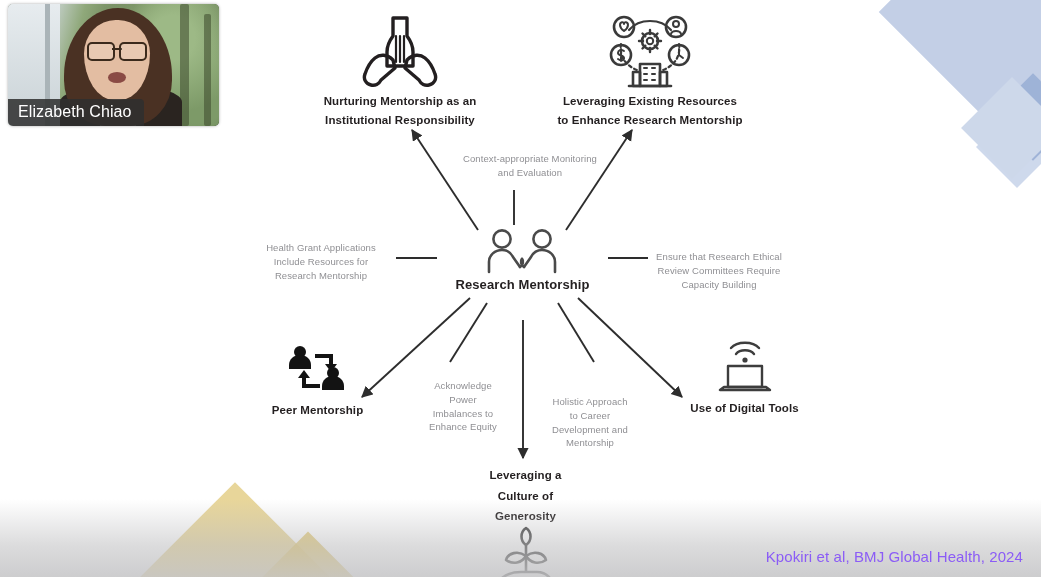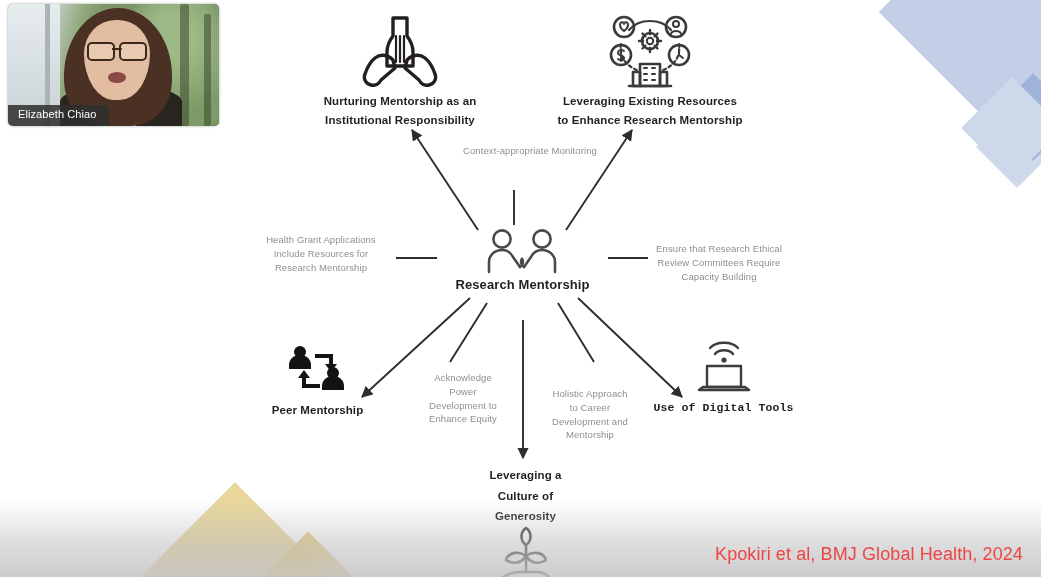--- a/index.html
+++ b/index.html
@@ -150,21 +150,21 @@
     left: 92px; bottom: 0; width: 36px; height: 28px;
     background: #cfd5d8;
     border-radius: 40% 40% 0 0;
   }
   #cam-name {
     position: absolute;
     left: 0; bottom: 0;
     padding: 3px 12px 4px 10px;
     background: rgba(47,47,47,.86);
     color: #ffffff;
-    font-size: 11px;
+    font-size: 16px;
     letter-spacing: .1px;
     line-height: 1.25;
     white-space: nowrap;
     border-top-right-radius: 4px;
   }
 
   
   #diagram {
     position: absolute;
     inset: 0;
@@ -183,56 +183,57 @@
     letter-spacing: .1px;
     white-space: nowrap;
   }
   .edge-label {
     position: absolute;
     text-align: center;
     color: #8f8f93;
     font-size: 9.5px;
     line-height: 1.45;
     letter-spacing: .1px;
+    margin-top: 8px;
   }
 
   .icon-wrap {
     display: flex;
     align-items: flex-end;
     justify-content: center;
   }
 
   
   #node-institutional { left: 297px; top: 8px;  width: 206px; }
   #node-leveraging    { left: 540px; top: 8px;  width: 220px; }
   #node-center        { left: 430px; top: 226px; width: 185px; }
   #node-peer          { left: 245px; top: 345px; width: 145px; }
-  #node-digital       { left: 651px; top: 337px; width: 145px; font-family: Liberation Mono, monospace; }
+  #node-digital       { left: 672px; top: 337px; width: 145px; }
   #node-generosity    { left: 462px; top: 468px; width: 127px; }
 
   #node-institutional .node-label,
   #node-leveraging .node-label { margin-top: 4px; }
   #node-center .node-label { margin-top: 3px; font-size: 13px; }
   #node-peer .node-label,
   #node-digital .node-label { margin-top: 6px; }
   #node-generosity .node-label { margin-bottom: 6px; }
 
   
   #el-monitoring { left: 440px; top: 144px; width: 180px; }
   #el-grants     { left: 252px; top: 233px; width: 138px; }
   #el-ethics     { left: 648px; top: 242px; width: 142px; }
   #el-power      { left: 415px; top: 371px; width: 96px; }
   #el-holistic   { left: 537px; top: 387px; width: 106px; }
 
   
   #citation {
     position: absolute;
     right: 18px; bottom: 12px;
-    font-size: 18px;
-    color: #ef4444;
+    font-size: 15px;
+    color: #8b5cf6;
     letter-spacing: .1px;
     white-space: nowrap;
   }
 </style>
 </head>
 <body>
 
 <div id="slide">
 
   <div class="deco deco-blue-big"></div>
@@ -391,38 +392,39 @@
           <path d="M35 30 c8 -6 18 -3 20 4 c-7 5 -16 3 -20 -4 z"></path>
 
           <path d="M8 55 c5 -6 13 -9 22 -9 h16 c5 0 9 2 12 5"></path>
           <path d="M8 55 c-3 3 -2 6 2 6 h40 c6 0 10 -4 10 -8"></path>
         </svg>
       </div>
     </div>
 
     <div class="edge-label" id="el-monitoring">
       <div>Context-appropriate Monitoring</div>
+      <div>and Evaluation</div>
     </div>
 
     <div class="edge-label" id="el-grants">
       <div>Health Grant  Applications</div>
       <div>Include Resources for</div>
       <div>Research Mentorship</div>
     </div>
 
     <div class="edge-label" id="el-ethics">
       <div>Ensure that Research Ethical</div>
       <div>Review Committees Require</div>
       <div>Capacity Building</div>
     </div>
 
     <div class="edge-label" id="el-power">
       <div>Acknowledge</div>
       <div>Power</div>
-      <div>Development to</div>
+      <div>Imbalances to</div>
       <div>Enhance Equity</div>
     </div>
 
     <div class="edge-label" id="el-holistic">
       <div>Holistic Approach</div>
       <div>to Career</div>
       <div>Development and</div>
       <div>Mentorship</div>
     </div>
 

